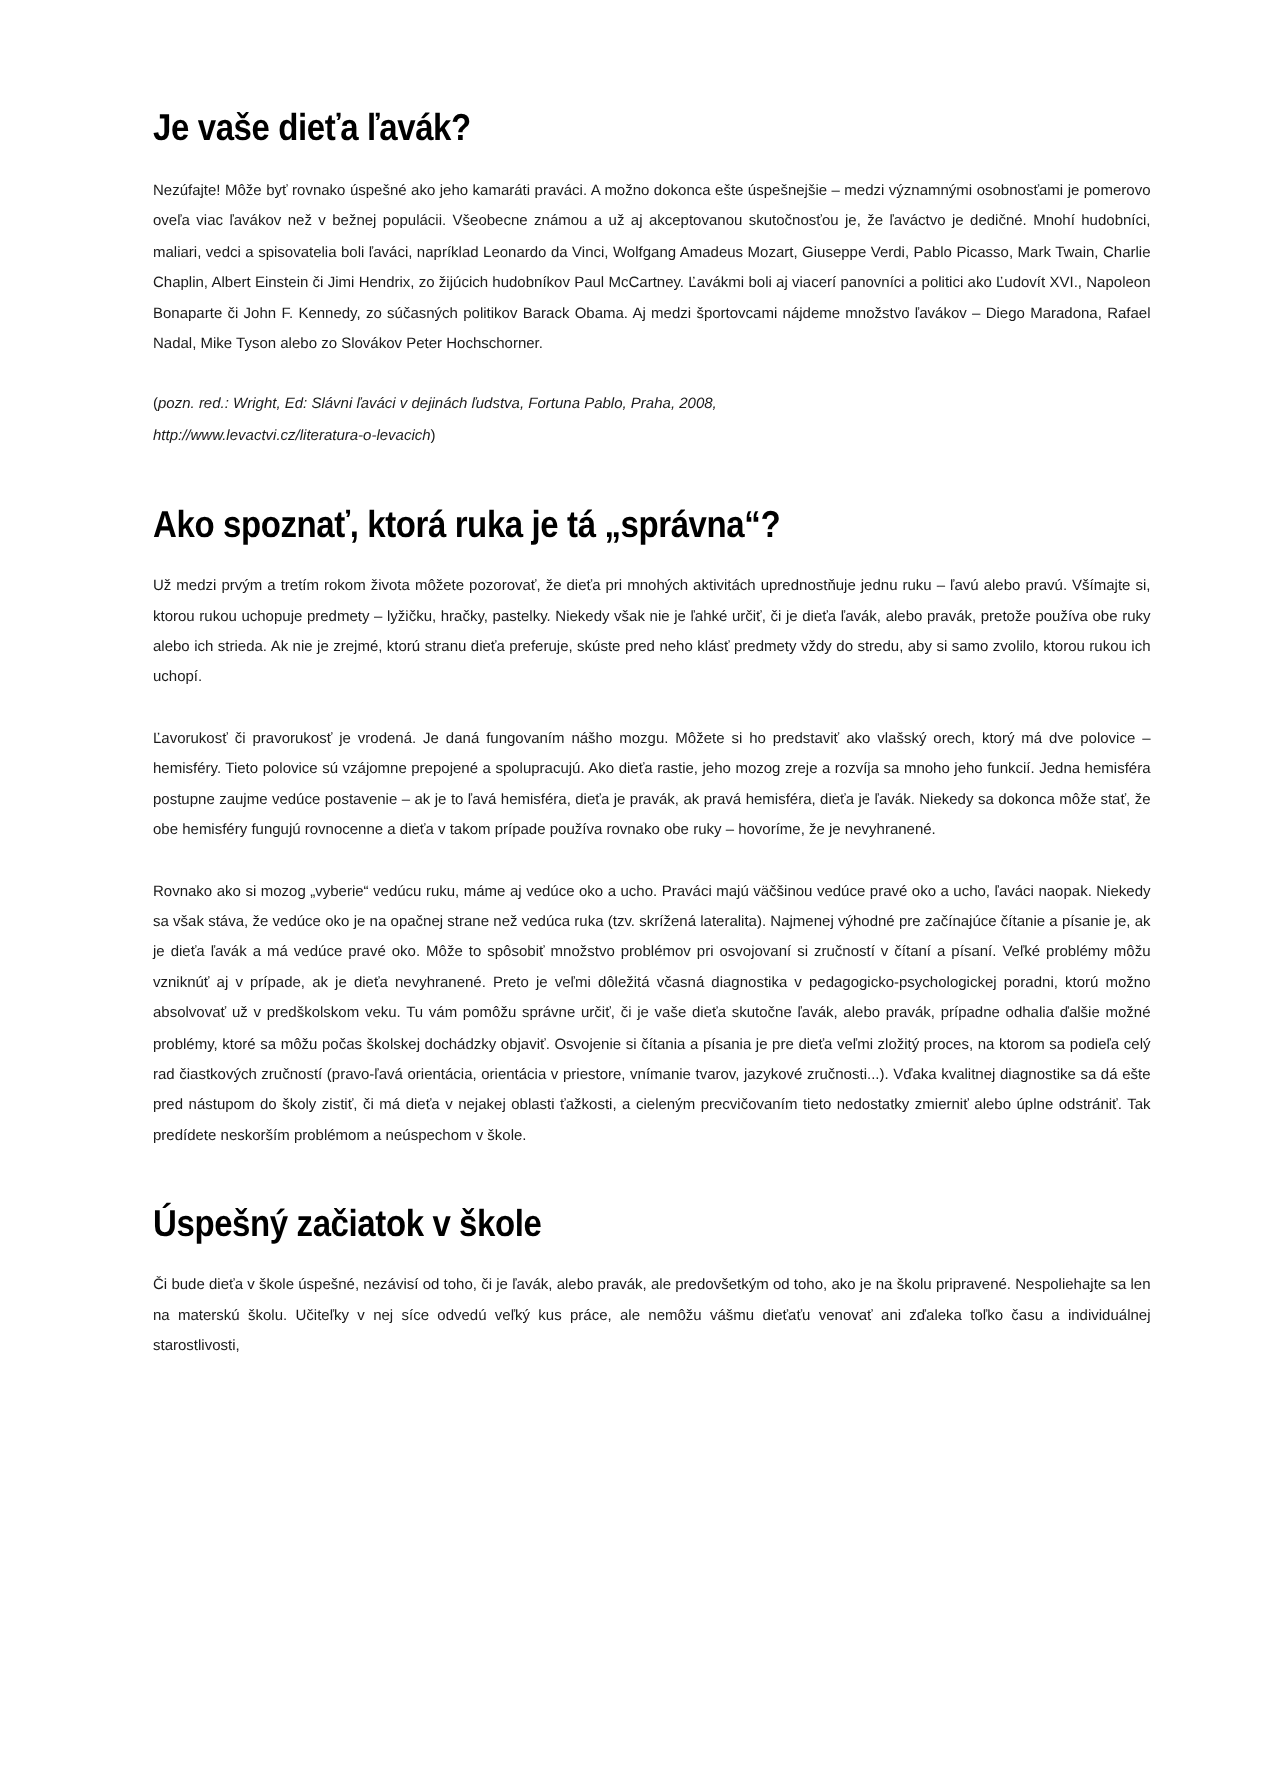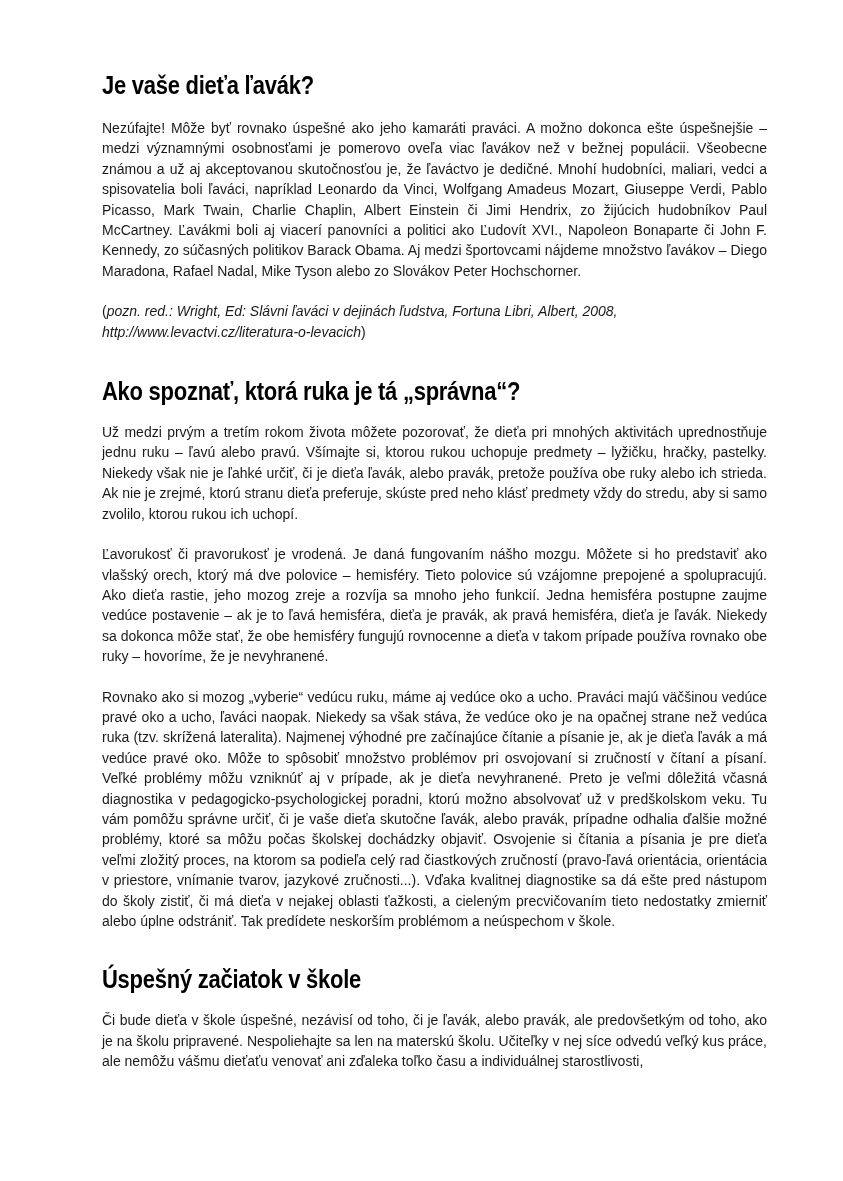--- a/index.html
+++ b/index.html
@@ -8,39 +8,39 @@
     position: absolute; left: 90px; top: 68px; width: 665px;
     font-family: "Liberation Sans", sans-serif; color: #1a1a1a; margin-left: 12px;
   }
   h1 {
     font-family: "Liberation Sans", sans-serif;
     font-weight: bold; font-size: 25px; line-height: 34px;
     margin: 0; color: #000; letter-spacing: -0.3px;
     transform: scaleX(0.88); transform-origin: left center; white-space: nowrap;
   }
   p {
-    margin: 0; font-size: 14px; line-height: 20.4px;
+    margin: 0; font-size: 10px; line-height: 20.4px;
     text-align: justify; hyphens: manual;
   }
   .h1-first { margin-bottom: 16px; }
   .gap-note { margin-top: 20px; }
   .note { text-align: left; }
   .note .it { font-style: italic; }
   .h2 { margin-top: 32px; margin-bottom: 14px; }
   .para-gap { margin-top: 20px; }
   .h3 { margin-top: 31px; margin-bottom: 14px; }
 </style>
 </head>
 <body>
 
 <div class="page">
 
   <h1 class="h1-first">Je vaše dieťa ľavák?</h1>
   <p>Nezúfajte! Môže byť rovnako úspešné ako jeho kamaráti praváci. A možno dokonca ešte úspeš­nejšie – medzi významnými osobnosťami je pomerovo oveľa viac ľavákov než v bežnej populácii. Všeobecne známou a už aj akceptovanou skutočnosťou je, že ľaváctvo je dedičné. Mnohí hudob­níci, maliari, vedci a spisovatelia boli ľaváci, napríklad Leonardo da Vinci, Wolfgang Amadeus Mozart, Giuseppe Verdi, Pablo Picasso, Mark Twain, Charlie Chaplin, Albert Einstein či Jimi Hen­drix, zo žijúcich hudobníkov Paul McCartney. Ľavákmi boli aj viacerí panovníci a politici ako Ľudovít XVI., Napoleon Bonaparte či John F. Kennedy, zo súčasných politikov Barack Obama. Aj medzi športovcami nájdeme množstvo ľavákov – Diego Maradona, Rafael Nadal, Mike Tyson alebo zo Slovákov Peter Hochschorner.</p>
-  <p class="note gap-note"><span>(</span><span class="it">pozn. red.: Wright, Ed: Slávni ľaváci v dejinách ľudstva, Fortuna Libri, Albert, 2008,</span><br><span class="it">http://www.levactvi.cz/literatura-o-levacich</span><span>)</span></p>
+  <p class="note gap-note"><span>(</span><span class="it">pozn. red.: Wright, Ed: Slávni ľaváci v dejinách ľudstva, Fortuna Pablo, Praha, 2008,</span><br><span class="it">http://www.levactvi.cz/literatura-o-levacich</span><span>)</span></p>
 
   <h1 class="h2">Ako spoznať, ktorá ruka je tá „správna“?</h1>
   <p>Už medzi prvým a tretím rokom života môžete pozorovať, že dieťa pri mnohých aktivitách upred­nostňuje jednu ruku – ľavú alebo pravú. Všímajte si, ktorou rukou uchopuje predmety – lyžičku, hračky, pastelky. Niekedy však nie je ľahké určiť, či je dieťa ľavák, alebo pravák, pretože používa obe ruky alebo ich strieda. Ak nie je zrejmé, ktorú stranu dieťa preferuje, skúste pred neho klásť predmety vždy do stredu, aby si samo zvolilo, ktorou rukou ich uchopí.</p>
   <p class="para-gap">Ľavorukosť či pravorukosť je vrodená. Je daná fungovaním nášho mozgu. Môžete si ho predstaviť ako vlašský orech, ktorý má dve polovice – hemisféry. Tieto polovice sú vzájomne prepojené a spolupracujú. Ako dieťa rastie, jeho mozog zreje a rozvíja sa mnoho jeho funkcií. Jedna hemi­sféra postupne zaujme vedúce postavenie – ak je to ľavá hemisféra, dieťa je pravák, ak pravá hemisféra, dieťa je ľavák. Niekedy sa dokonca môže stať, že obe hemisféry fungujú rovnocenne a dieťa v takom prípade používa rovnako obe ruky – hovoríme, že je nevyhranené.</p>
   <p class="para-gap">Rovnako ako si mozog „vyberie“ vedúcu ruku, máme aj vedúce oko a ucho. Praváci majú väčšinou vedúce pravé oko a ucho, ľaváci naopak. Niekedy sa však stáva, že vedúce oko je na opačnej strane než vedúca ruka (tzv. skrížená lateralita). Najmenej výhodné pre začínajúce čítanie a písa­nie je, ak je dieťa ľavák a má vedúce pravé oko. Môže to spôsobiť množstvo problémov pri osvo­jovaní si zručností v čítaní a písaní. Veľké problémy môžu vzniknúť aj v prípade, ak je dieťa nevy­hranené. Preto je veľmi dôležitá včasná diagnostika v pedagogicko-psychologickej poradni, ktorú možno absolvovať už v predškolskom veku. Tu vám pomôžu správne určiť, či je vaše dieťa sku­točne ľavák, alebo pravák, prípadne odhalia ďalšie možné problémy, ktoré sa môžu počas škol­skej dochádzky objaviť. Osvojenie si čítania a písania je pre dieťa veľmi zložitý proces, na ktorom sa podieľa celý rad čiastkových zručností (pravo-ľavá orientácia, orientácia v priestore, vnímanie tvarov, jazykové zručnosti...). Vďaka kvalitnej diagnostike sa dá ešte pred nástupom do školy zistiť, či má dieťa v nejakej oblasti ťažkosti, a cieleným precvičovaním tieto nedostatky zmierniť alebo úplne odstrániť. Tak predídete neskorším problémom a neúspechom v škole.</p>
 
   <h1 class="h3">Úspešný začiatok v škole</h1>
   <p>Či bude dieťa v škole úspešné, nezávisí od toho, či je ľavák, alebo pravák, ale predovšetkým od toho, ako je na školu pripravené. Nespoliehajte sa len na materskú školu. Učiteľky v nej síce odvedú veľký kus práce, ale nemôžu vášmu dieťaťu venovať ani zďaleka toľko času a individuálnej starostlivosti,</p>
 
 </div>

